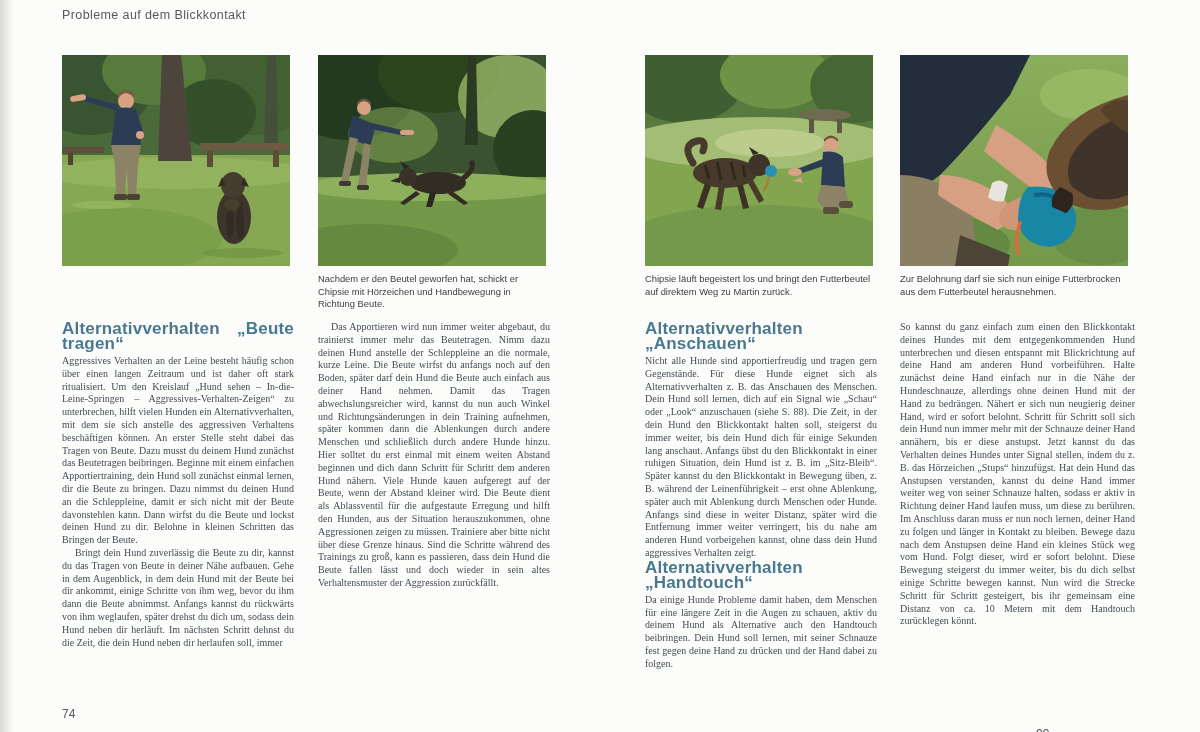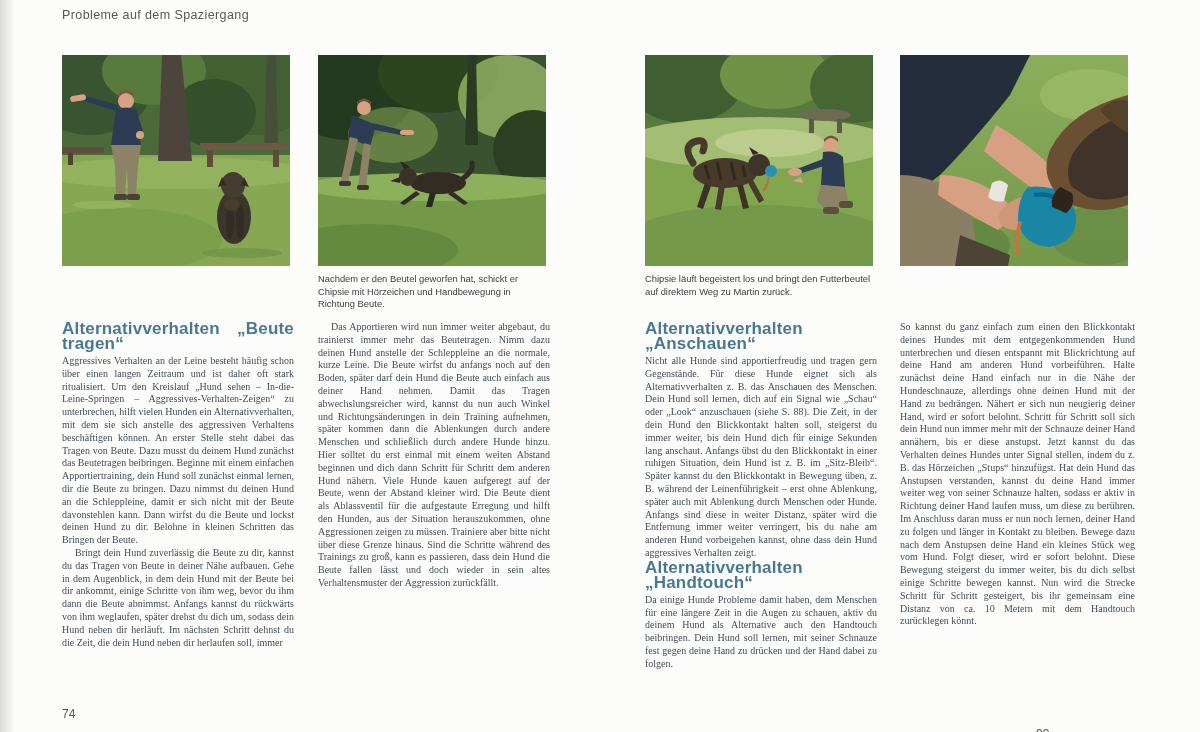--- a/index.html
+++ b/index.html
@@ -24,21 +24,21 @@
   .pagenum{position:absolute;top:707px;font-size:12px;color:#56595c;}
   .pagenum.left{left:62px;}
   .pagenum.right{left:1036px;width:60px;text-align:left;margin-top:20px;}
 </style>
 </head>
 <body>
 
 <div class="page">
   <div class="edge-shade"></div>
 
-  <div class="running-head">Probleme auf dem Spaziergang</div>
+  <div class="running-head">Probleme auf dem Blickkontakt</div>
 
   <div class="photo" style="left:62px">
     <svg viewBox="0 0 228 211" preserveAspectRatio="none">
       <rect width="228" height="120" fill="#4b6a39"></rect>
       <ellipse cx="28" cy="32" rx="62" ry="48" fill="#385430"></ellipse>
       <ellipse cx="192" cy="28" rx="72" ry="52" fill="#426031"></ellipse>
       <ellipse cx="92" cy="16" rx="52" ry="34" fill="#577a3d"></ellipse>
       <ellipse cx="152" cy="58" rx="42" ry="34" fill="#33502a"></ellipse>
       <rect y="100" width="228" height="111" fill="#86a852"></rect>
       <ellipse cx="114" cy="118" rx="135" ry="16" fill="#93b25d"></ellipse>
@@ -178,20 +178,21 @@
       <path d="M120 168 Q114 186 118 198" stroke="#d96a3b" stroke-width="3.5" fill="none" stroke-linecap="round"></path>
       <path d="M228 40 Q170 55 150 95 Q140 120 158 140 L172 150 Q200 160 228 150 Z" fill="#6b4f33"></path>
       <path d="M228 60 Q190 70 172 100 Q164 118 172 132 L188 142 Q208 148 228 140 Z" fill="#3f332a"></path>
       <path d="M160 132 Q150 140 152 152 L166 158 Q176 150 172 138 Z" fill="#2c241d"></path>
       <path d="M200 55 Q214 42 228 46 L228 78 Q212 70 200 55 Z" fill="#55402a"></path>
     </svg>
   </div>
 
   <div class="caption" style="left:645px">Chipsie läuft begeistert los und bringt den Futterbeutel auf direktem Weg zu Martin zurück.</div>
   <div class="caption" style="left:318px">Nachdem er den Beutel geworfen hat, schickt er Chipsie mit Hörzeichen und Handbewegung in Richtung Beute.</div>
+  <div class="caption" style="left:900px">Zur Belohnung darf sie sich nun einige Futterbrocken aus dem Futterbeutel herausnehmen.</div>
 
   <div class="col" style="left:62px">
     <h3>Alternativverhalten „Beute tragen“</h3>
     <p>Aggressives Verhalten an der Leine besteht häufig schon über einen langen Zeitraum und ist daher oft stark ritualisiert. Um den Kreislauf „Hund sehen – In-die-Leine-Springen – Aggressives-Verhalten-Zeigen“ zu unterbrechen, hilft vielen Hunden ein Alternativverhalten, mit dem sie sich anstelle des aggressiven Verhaltens beschäftigen können. An erster Stelle steht dabei das Tragen von Beute. Dazu musst du deinem Hund zunächst das Beutetragen beibringen. Beginne mit einem einfachen Apportiertraining, dein Hund soll zunächst einmal lernen, dir die Beute zu bringen. Dazu nimmst du deinen Hund an die Schleppleine, damit er sich nicht mit der Beute davonstehlen kann. Dann wirfst du die Beute und lockst deinen Hund zu dir. Belohne in kleinen Schritten das Bringen der Beute.</p>
     <p class="indent">Bringt dein Hund zuverlässig die Beute zu dir, kannst du das Tragen von Beute in deiner Nähe aufbauen. Gehe in dem Augenblick, in dem dein Hund mit der Beute bei dir ankommt, einige Schritte von ihm weg, bevor du ihm dann die Beute abnimmst. Anfangs kannst du rückwärts von ihm weglaufen, später drehst du dich um, sodass dein Hund neben dir herläuft. Im nächsten Schritt dehnst du die Zeit, die dein Hund neben dir herlaufen soll, immer</p>
   </div>
 
   <div class="col" style="left:318px">
     <p class="indent">Das Apportieren wird nun immer weiter abgebaut, du trainierst immer mehr das Beutetragen. Nimm dazu deinen Hund anstelle der Schleppleine an die normale, kurze Leine. Die Beute wirfst du anfangs noch auf den Boden, später darf dein Hund die Beute auch einfach aus deiner Hand nehmen. Damit das Tragen abwechslungsreicher wird, kannst du nun auch Winkel und Richtungsänderungen in dein Training aufnehmen, später kommen dann die Ablenkungen durch andere Menschen und schließlich durch andere Hunde hinzu. Hier solltet du erst einmal mit einem weiten Abstand beginnen und dich dann Schritt für Schritt dem anderen Hund nähern. Viele Hunde kauen aufgeregt auf der Beute, wenn der Abstand kleiner wird. Die Beute dient als Ablassventil für die aufgestaute Erregung und hilft den Hunden, aus der Situation herauszukommen, ohne Aggressionen zeigen zu müssen. Trainiere aber bitte nicht über diese Grenze hinaus. Sind die Schritte während des Trainings zu groß, kann es passieren, dass dein Hund die Beute fallen lässt und doch wieder in sein altes Verhaltensmuster der Aggression zurückfällt.</p>
   </div>

